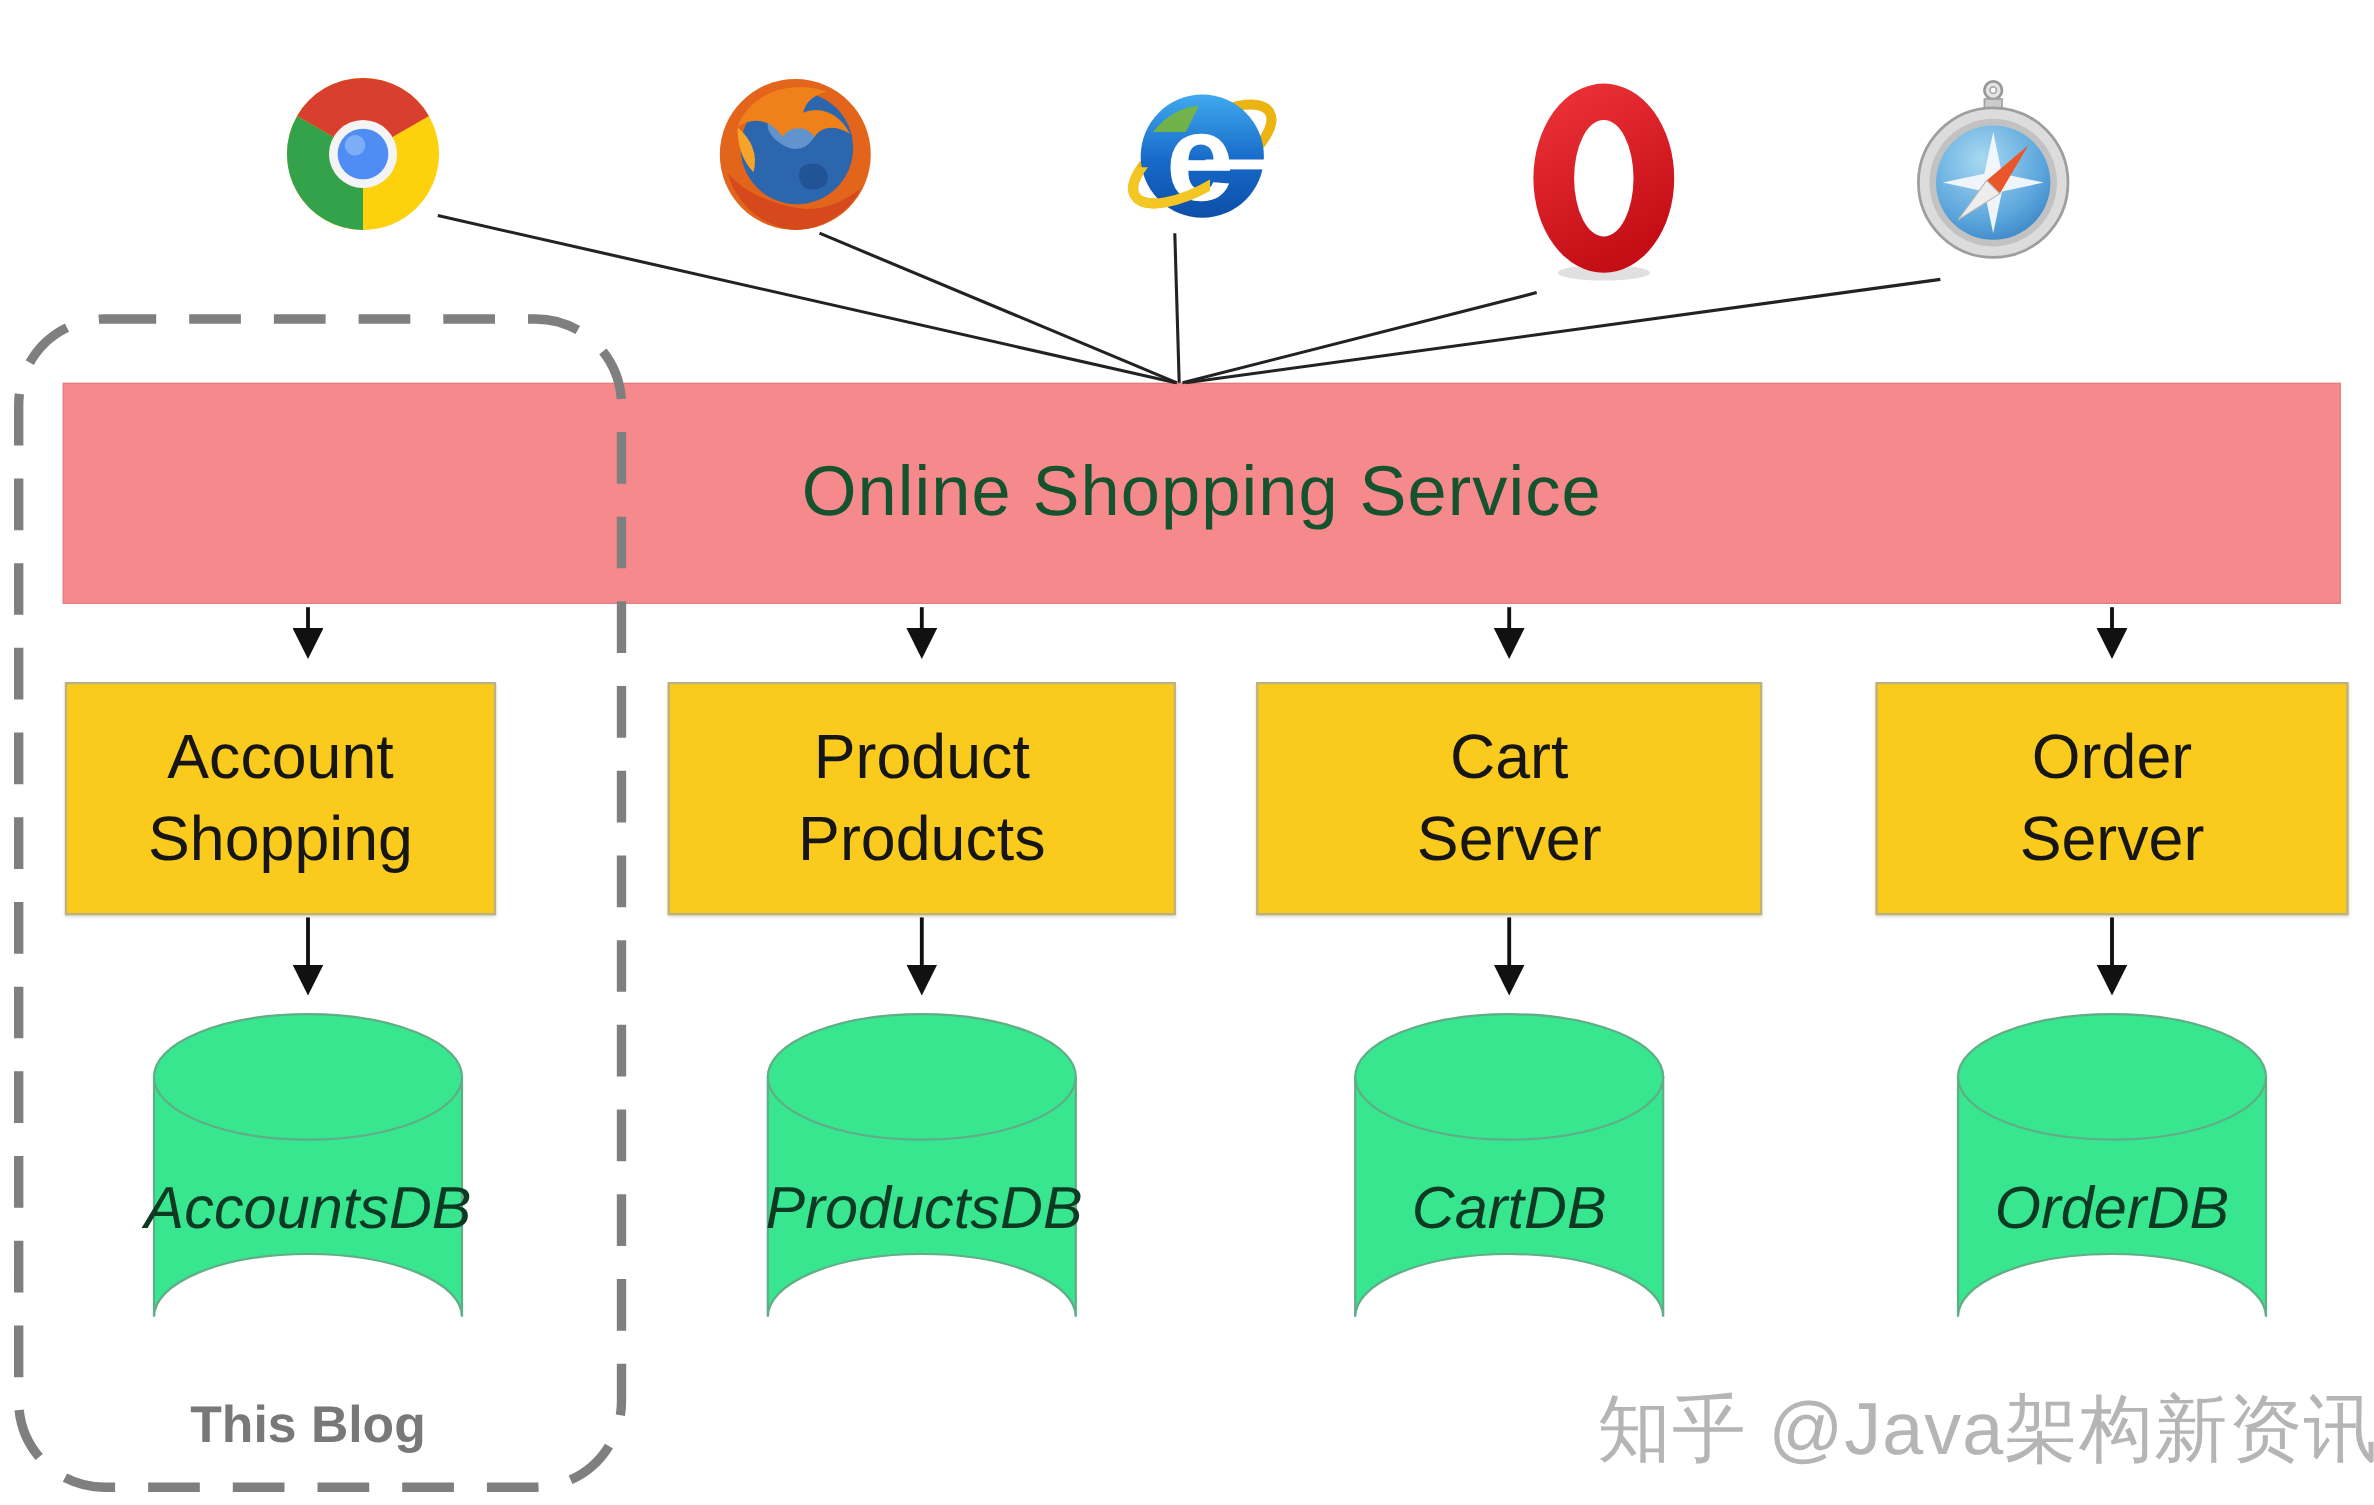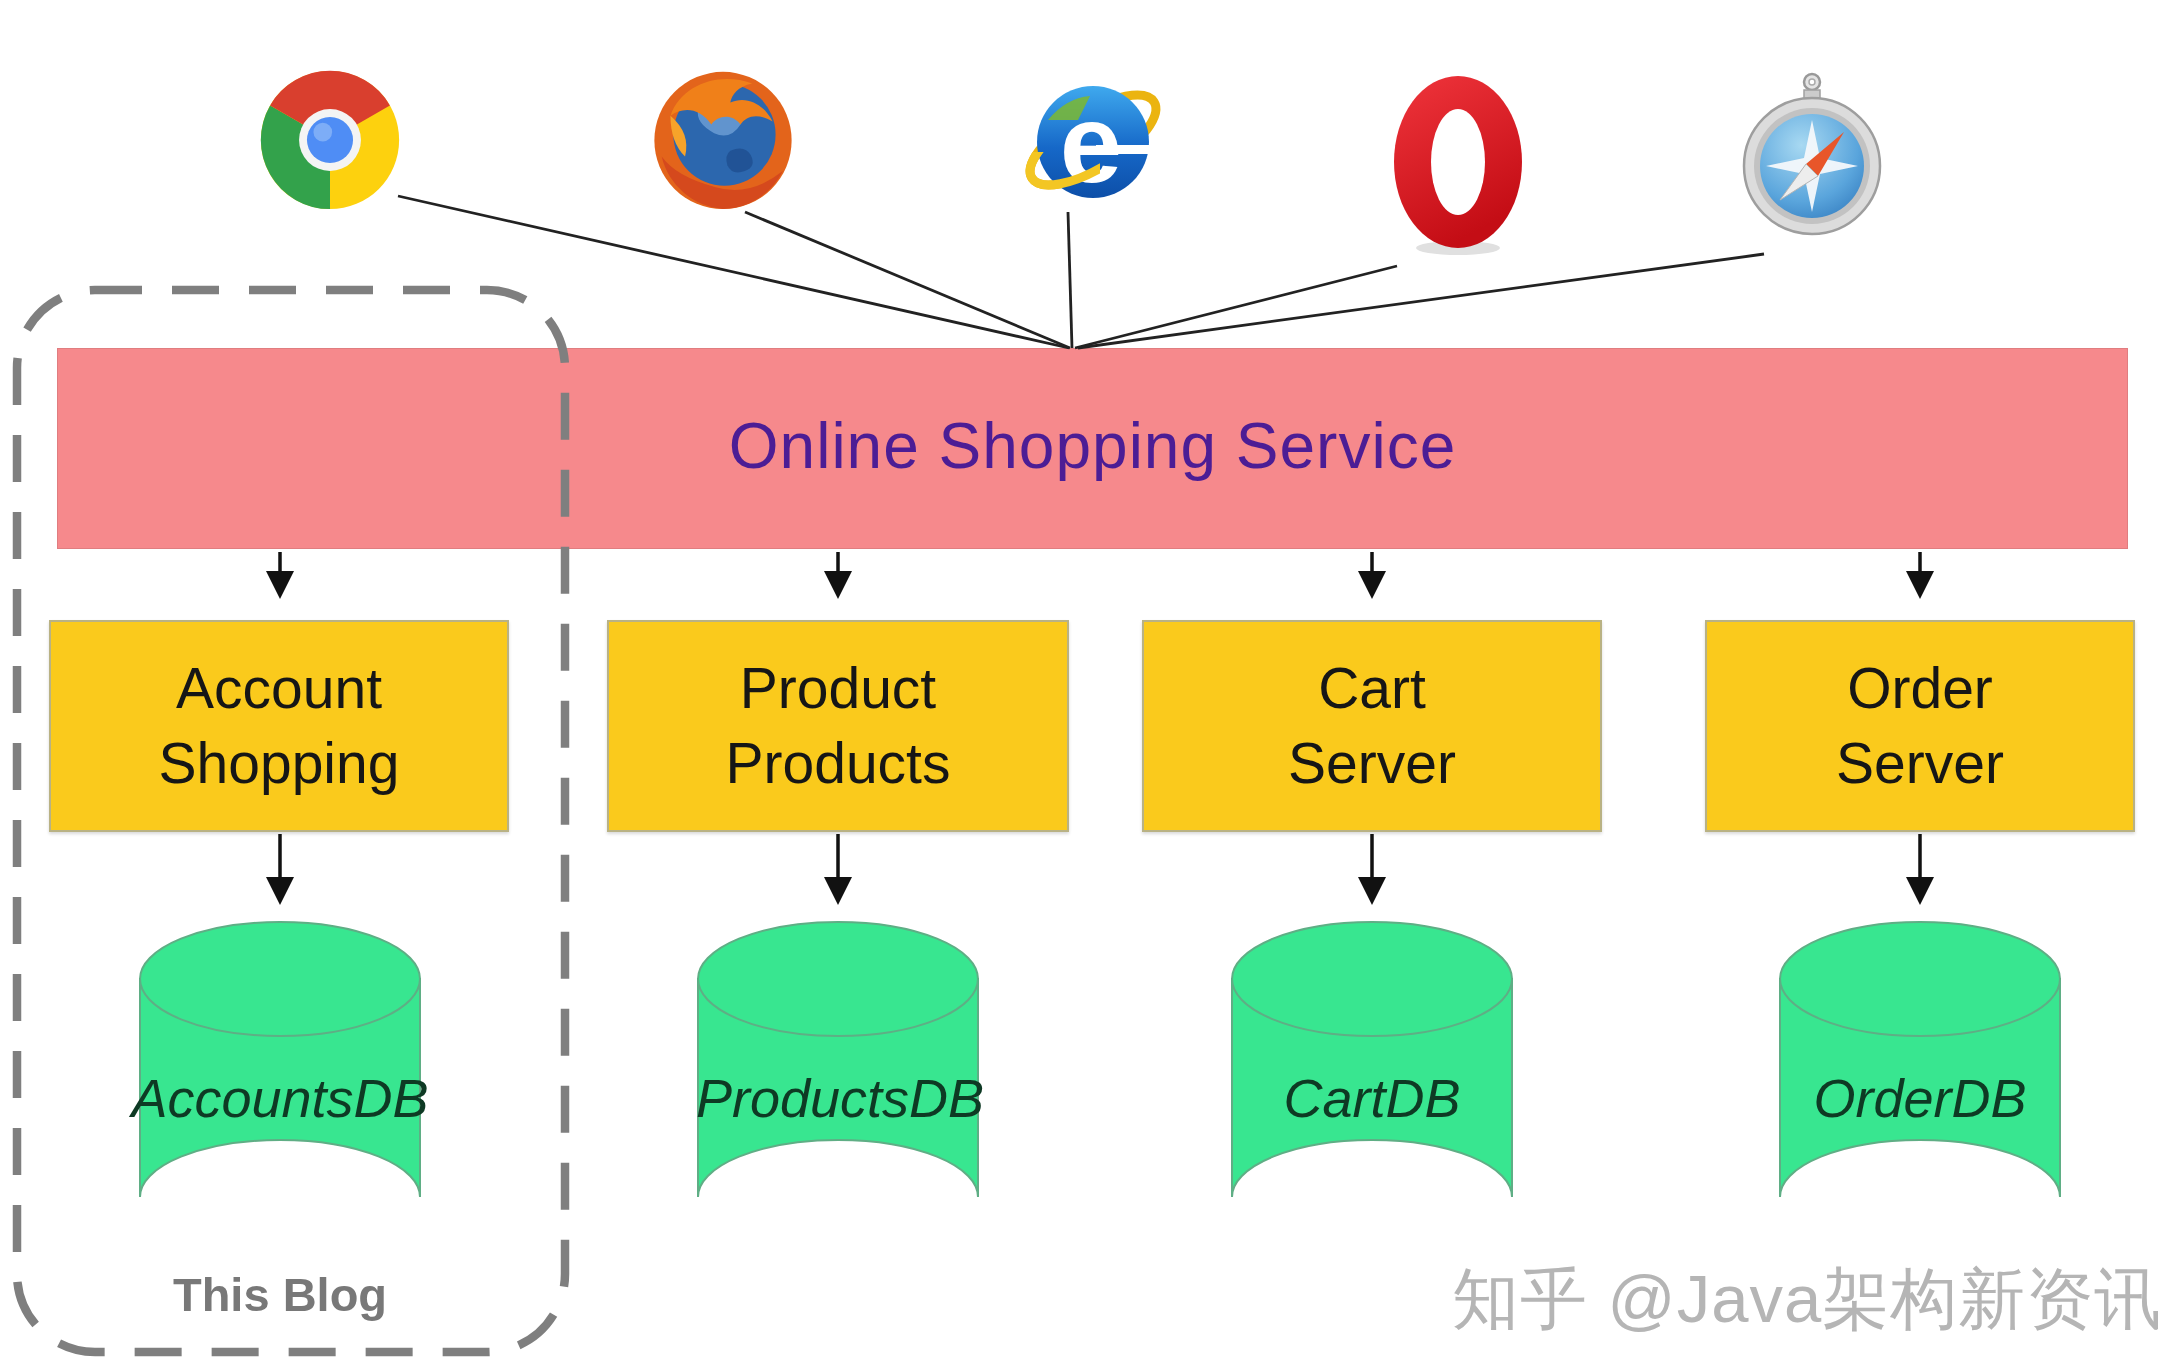--- a/index.html
+++ b/index.html
@@ -8,30 +8,30 @@
     font-family:"Liberation Sans", sans-serif;
   }
   .abs{position:absolute;}
   
   #service-bar{
     left:57px;top:348px;width:2071px;height:201px;
     background:#F6898C;border:1px solid #e07d80;box-sizing:border-box;
     display:flex;align-items:center;justify-content:center;
   }
   #service-bar .bar-label{
-    font-size:64px;color:#4c1d95;letter-spacing:1px;padding-bottom:6px;
+    font-size:64px;color:#14532d;letter-spacing:1px;padding-bottom:6px;
   }
   
   .svc-box{
     top:620px;height:212px;background:#FACA1C;border:2px solid #b9b284;box-sizing:border-box;
     display:flex;flex-direction:column;align-items:center;justify-content:center;
     box-shadow:0 2px 3px rgba(0,0,0,0.15);
   }
   .svc-box .ln{font-size:57px;line-height:1.32;color:#161616;text-align:center;}
-  #svc-1{left:49px;width:460px;}
+  #svc-1{left:59px;width:392px;}
   #svc-2{left:607px;width:462px;align-items:center;}
   #svc-3{left:1142px;width:460px;}
   #svc-4{left:1705px;width:430px;}
   
   .cyl{top:920px;width:284px;height:336px;}
   #cyl-1{left:138px;} #cyl-2{left:696px;} #cyl-3{left:1230px;} #cyl-4{left:1778px;}
   .db-label{
     top:1008px;width:284px;height:180px;
     display:flex;flex-direction:row;align-items:center;justify-content:center;
   }

